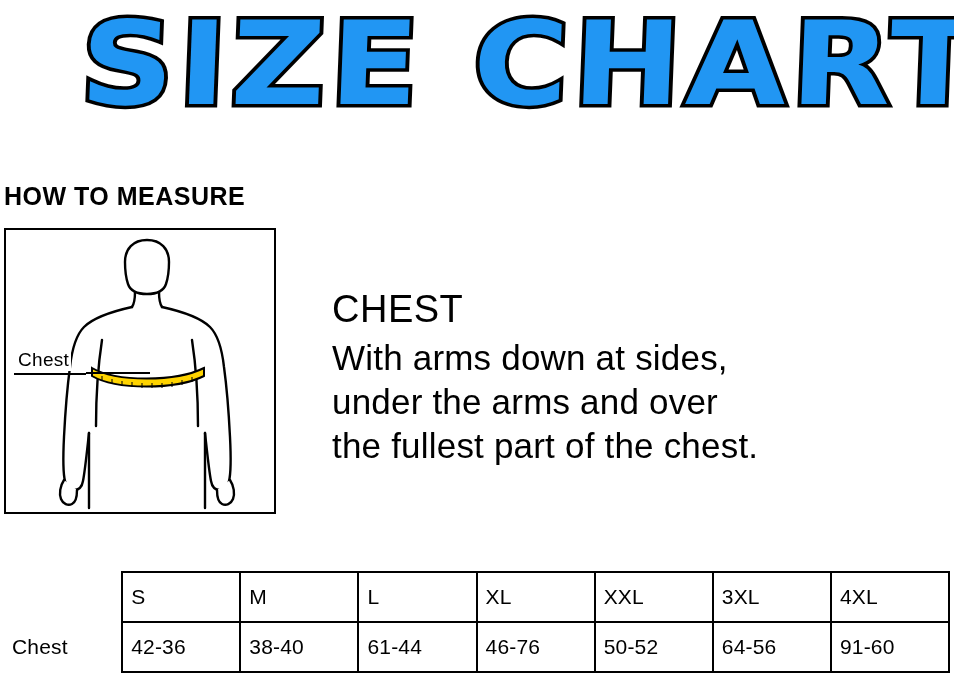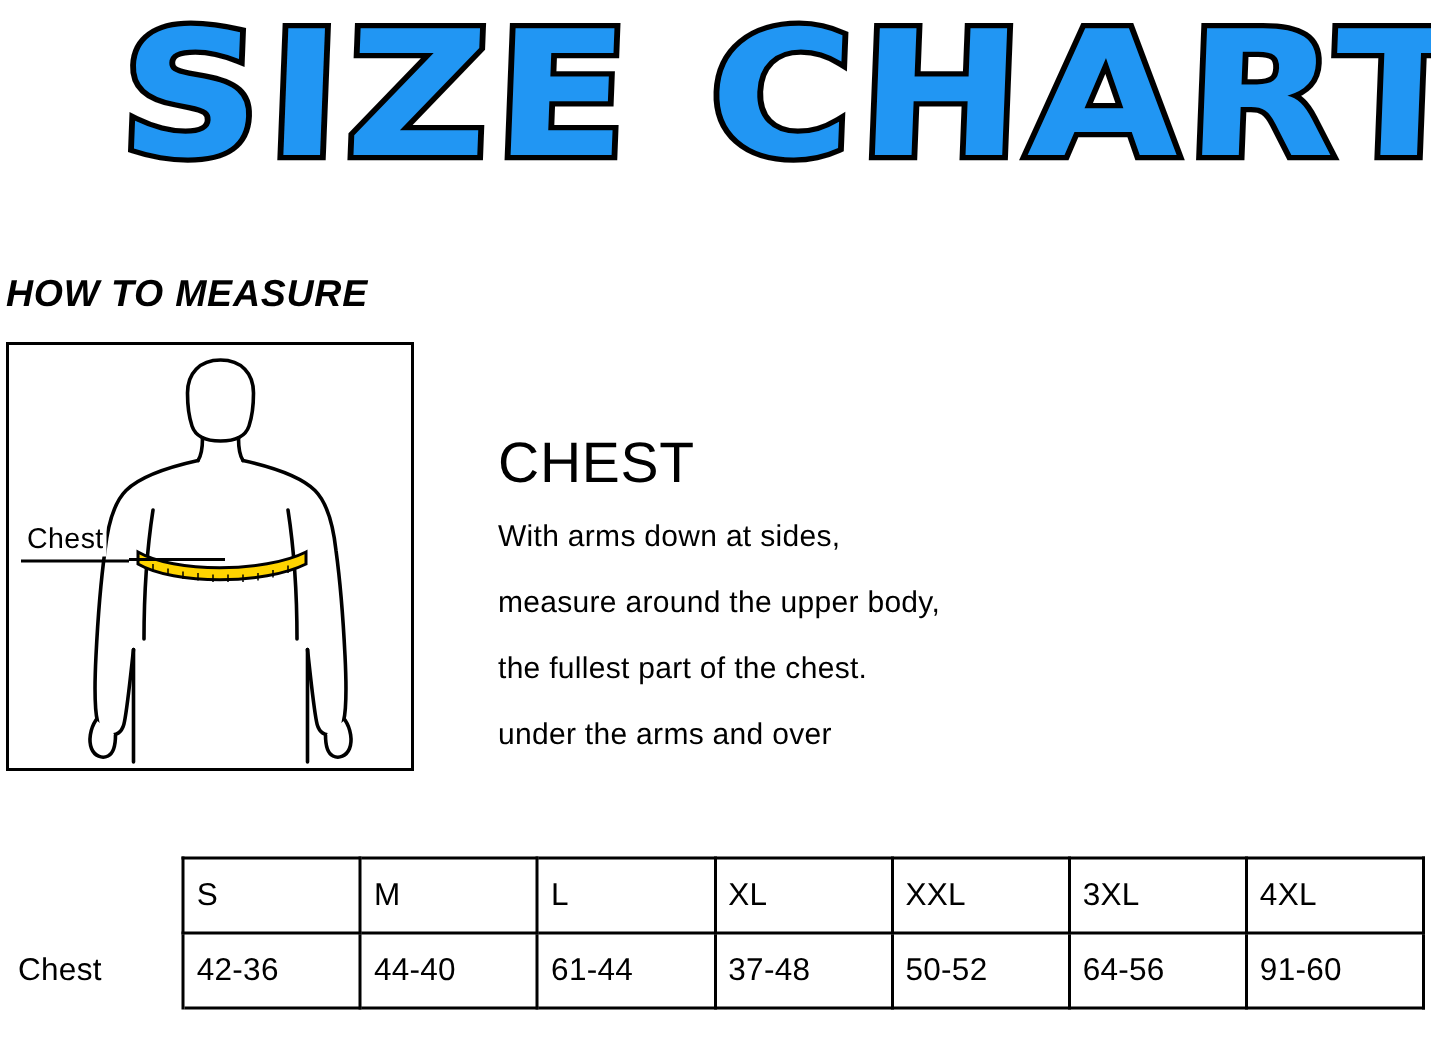--- a/index.html
+++ b/index.html
@@ -44,21 +44,20 @@
   }
 
   
   .how-to {
     position: absolute;
     left: 4px;
     top: 182px;
     font-size: 25px;
     font-weight: bold;
     letter-spacing: 0.5px;
-    font-style: italic;
   }
 
   
   .figure-box {
     position: absolute;
     left: 4px;
     top: 228px;
     width: 272px;
     height: 286px;
     border: 2px solid #000000;
@@ -103,21 +102,21 @@
     top: 286px;
     width: 610px;
   }
   .desc-title {
     font-size: 38px;
     line-height: 46px;
     letter-spacing: 0.5px;
   }
   .desc-body {
     margin-top: 4px;
-    font-size: 20px;
+    font-size: 35px;
     line-height: 44px;
     letter-spacing: 0.2px;
   }
   .desc-body div { white-space: nowrap; }
 
   
   .table-wrap {
     position: absolute;
     left: 4px;
     top: 571px;
@@ -188,23 +187,22 @@
 </div>
 
 <div class="chest-label">Chest</div>
 <div class="chest-underline"></div>
 <div class="chest-leader"></div>
 
 <div class="desc">
   <div class="desc-title">CHEST</div>
   <div class="desc-body">
     <div>With arms down at sides,</div>
-    <div>measure around the upper body,</div>
+    <div>under the arms and over</div>
     <div>the fullest part of the chest.</div>
-    <div>under the arms and over</div>
   </div>
 </div>
 
 <div class="table-wrap">
   <table class="size-table">
     <colgroup>
       <col class="col-label">
       <col class="col-size">
         <col class="col-size">
         <col class="col-size">
@@ -220,22 +218,22 @@
         <td>M</td>
         <td>L</td>
         <td>XL</td>
         <td>XXL</td>
         <td>3XL</td>
         <td>4XL</td>
       </tr>
       <tr>
         <td class="rowhead">Chest</td>
         <td>42-36</td>
-        <td>44-40</td>
+        <td>38-40</td>
         <td>61-44</td>
-        <td>37-48</td>
+        <td>46-76</td>
         <td>50-52</td>
         <td>64-56</td>
         <td>91-60</td>
       </tr>
     </tbody>
   </table>
 </div>
 
 </body></html>

